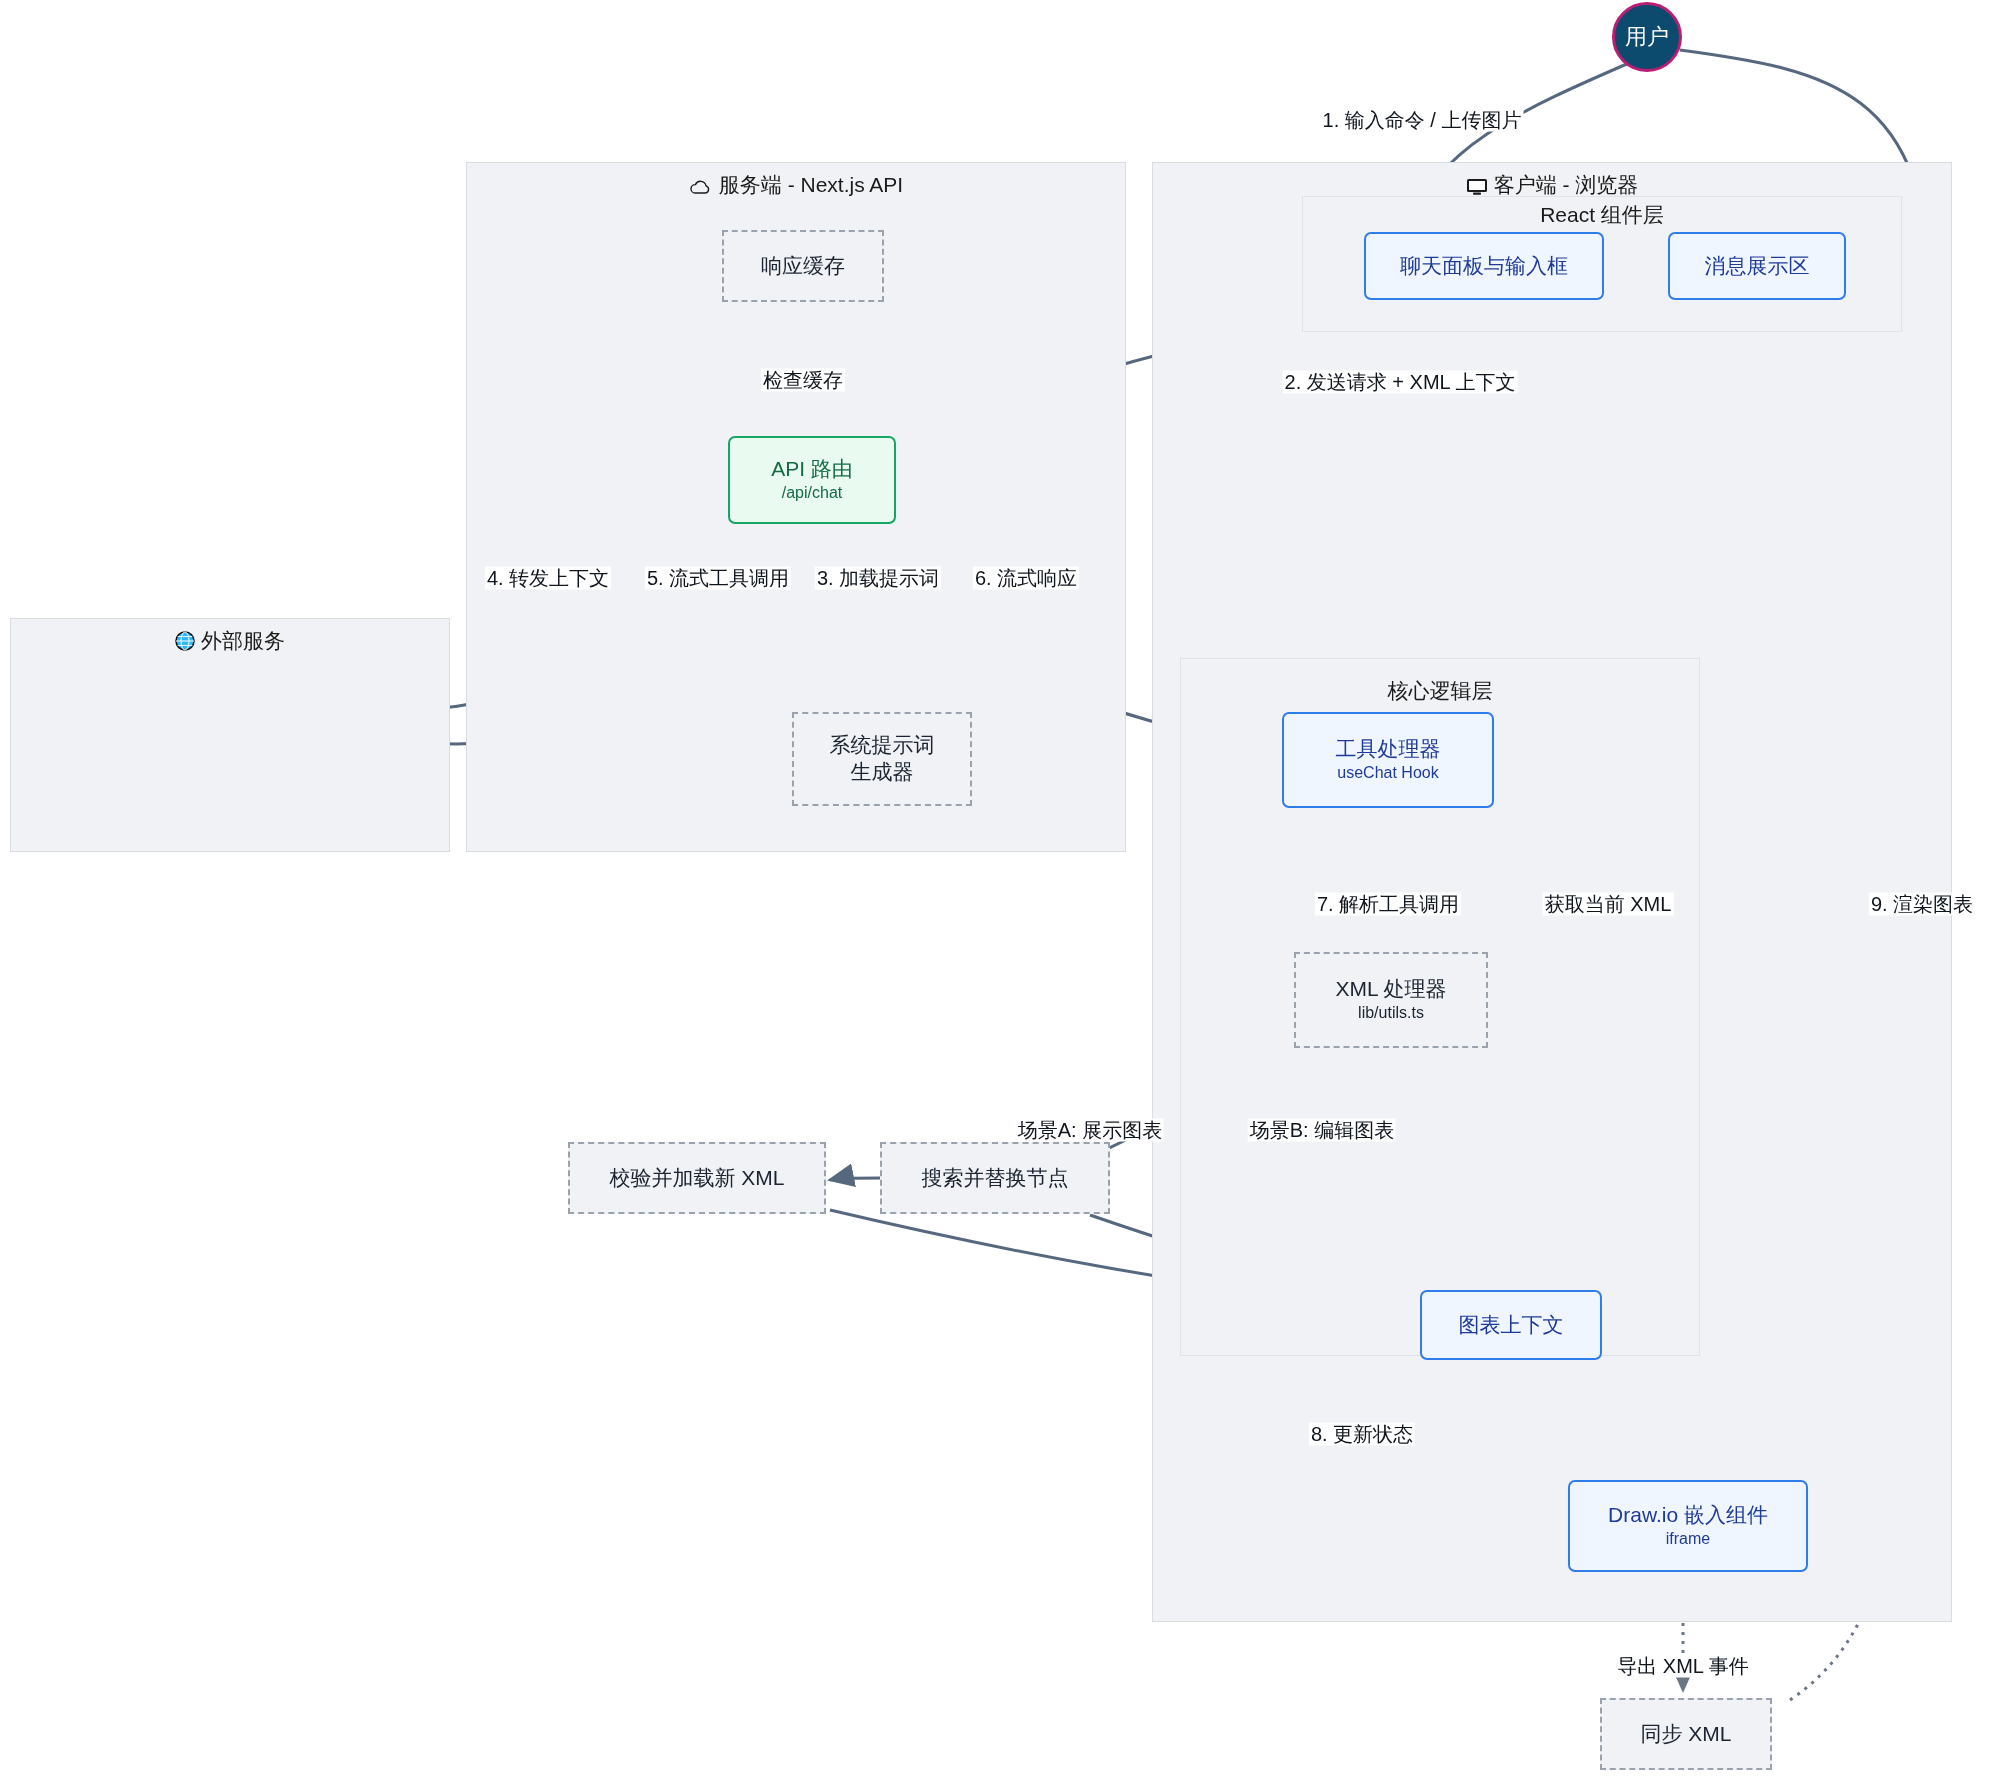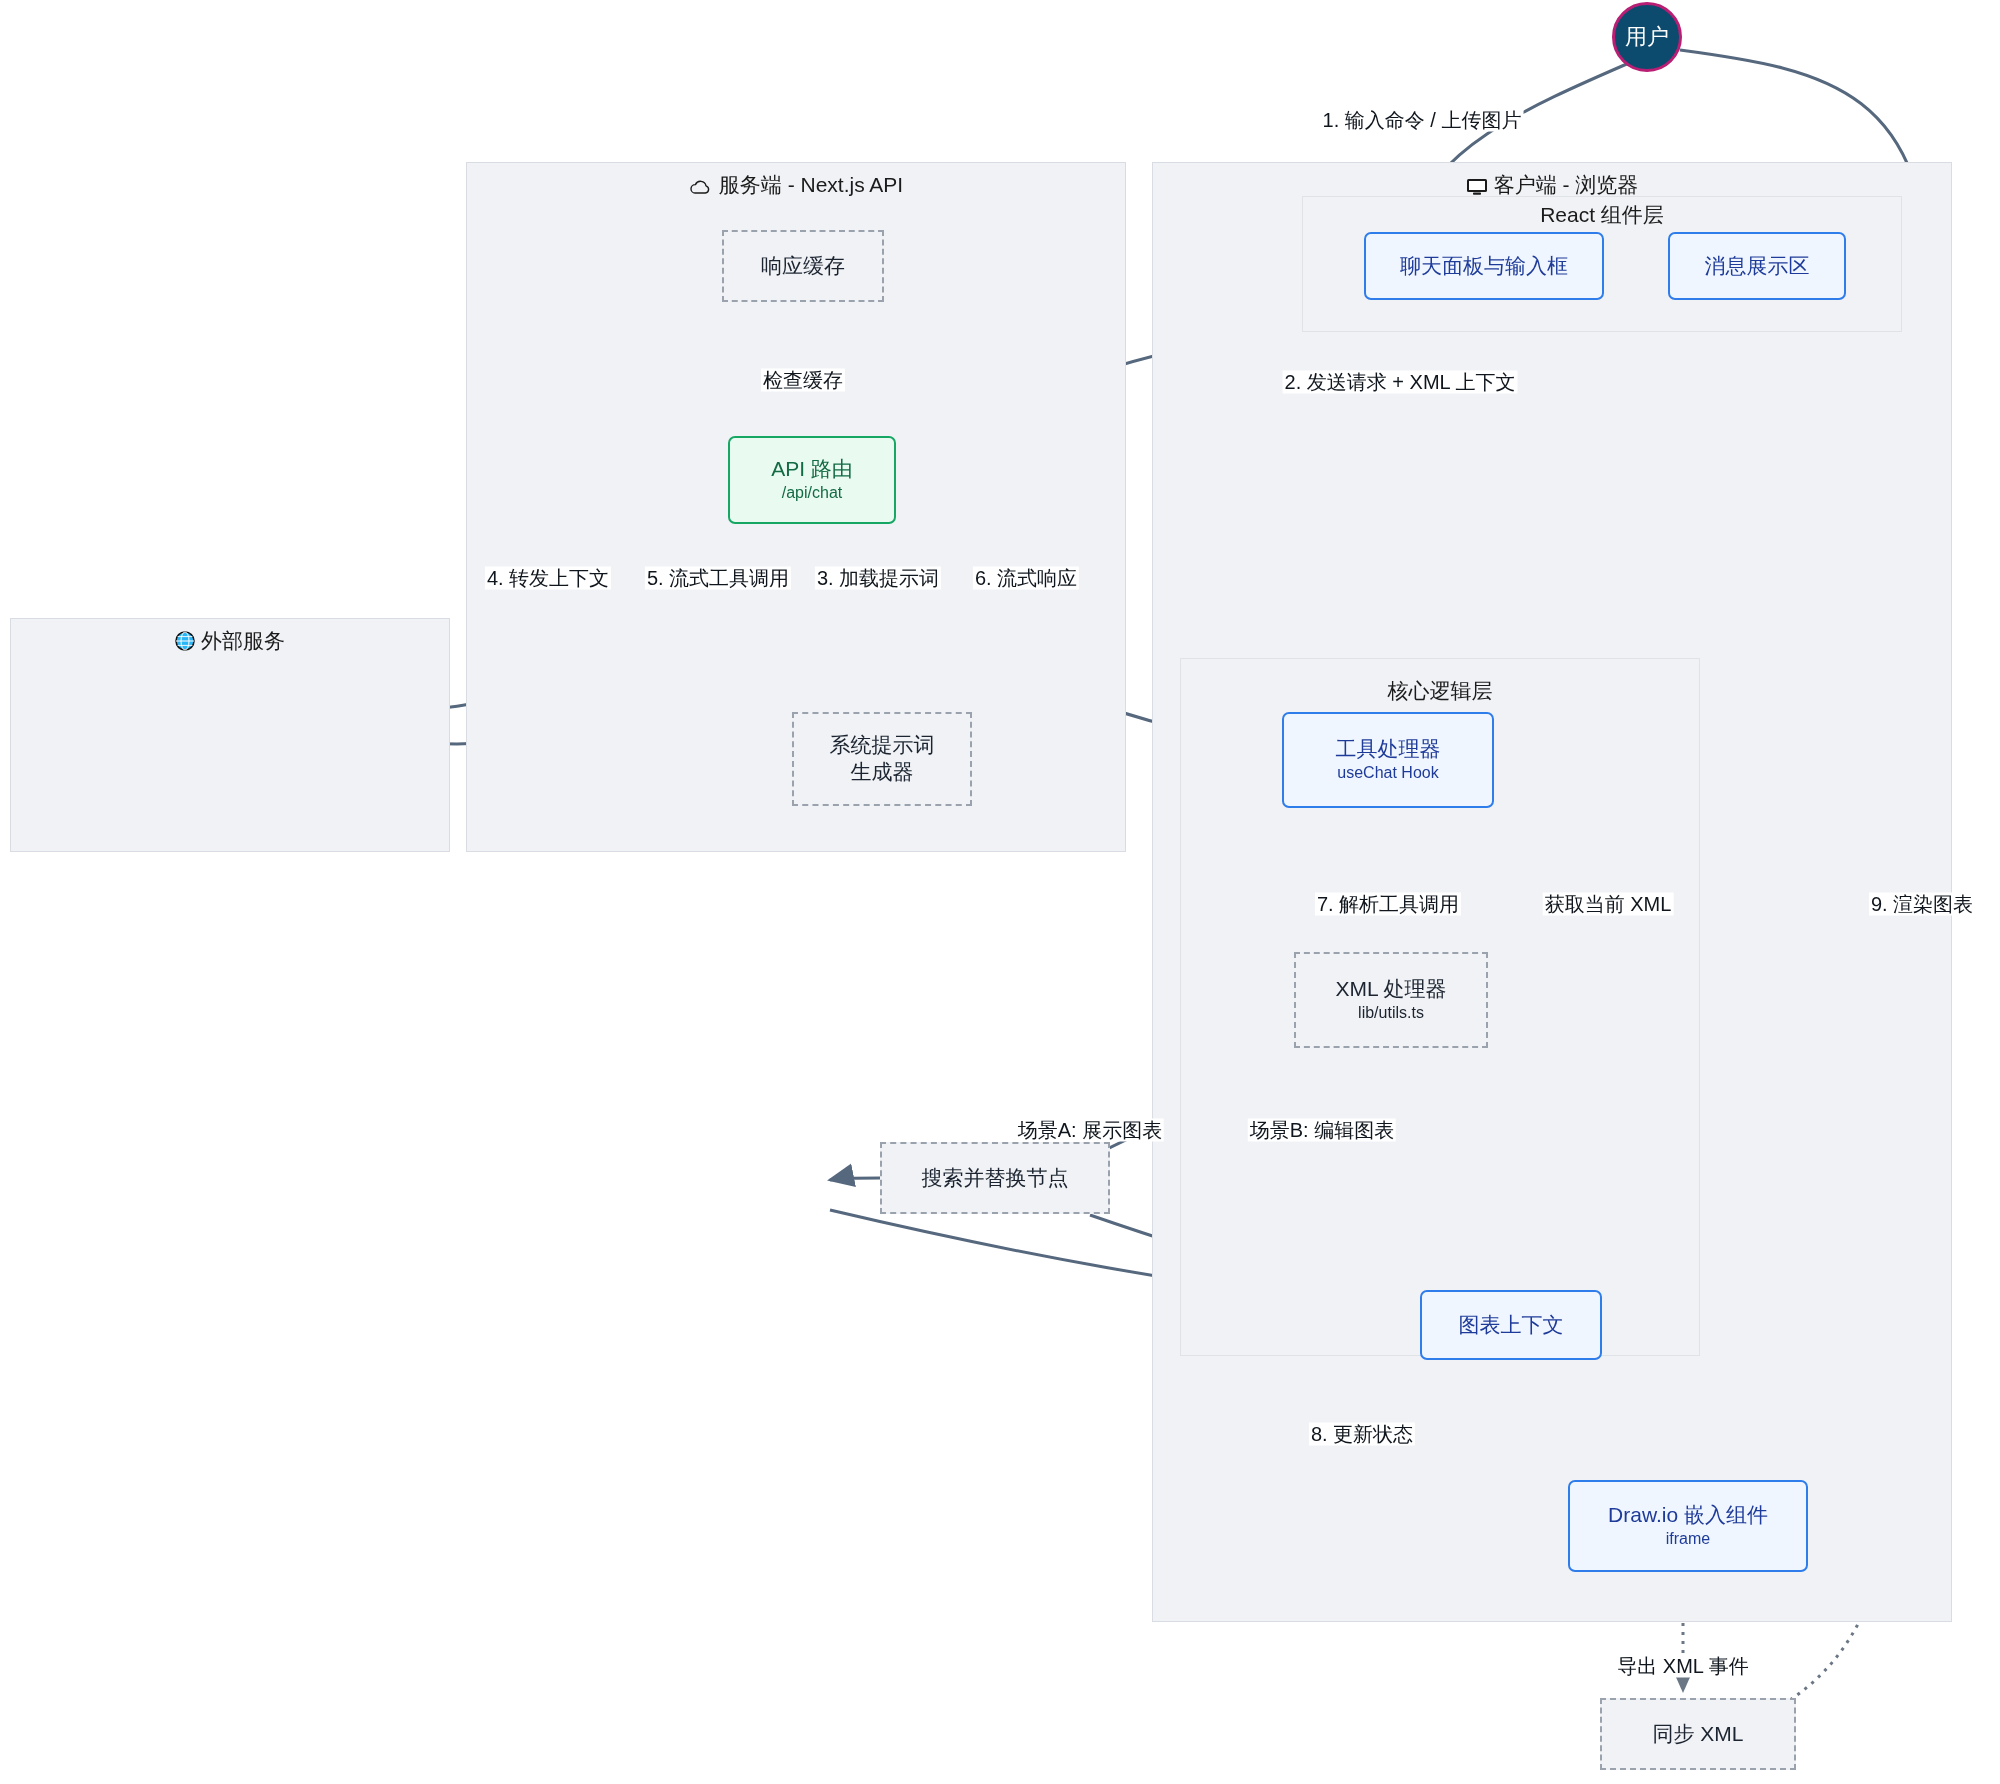--- a/index.html
+++ b/index.html
@@ -246,35 +246,38 @@
   <div class="node blue" style="left:1282px; top:712px; width:212px; height:96px;">
     <span>工具处理器</span>
     <span class="l2">useChat Hook</span>
   </div>
 
   <div class="node dashed-light" style="left:1294px; top:952px; width:194px; height:96px;">
     <span>XML 处理器</span>
     <span class="l2">lib/utils.ts</span>
   </div>
 
+  <div class="node dashed-light" style="left:568px; top:1142px; width:258px; height:72px;">
+    <span>校验并加载新 XML</span>
+  </div>
 
   <div class="node dashed-light" style="left:880px; top:1142px; width:230px; height:72px;">
     <span>搜索并替换节点</span>
   </div>
 
   <div class="node blue" style="left:1420px; top:1290px; width:182px; height:70px;">
     <span>图表上下文</span>
   </div>
 
   <div class="node blue" style="left:1568px; top:1480px; width:240px; height:92px;">
     <span>Draw.io 嵌入组件</span>
     <span class="l2">iframe</span>
   </div>
 
-  <div class="node dashed-light" style="left:1600px; top:1698px; width:196px; height:72px;">
+  <div class="node dashed-light" style="left:1600px; top:1698px; width:172px; height:72px;">
     <span>同步 XML</span>
   </div>
 
   <div class="elabel" style="left:1422px; top:120px;">1. 输入命令 / 上传图片</div>
   <div class="elabel" style="left:1400px; top:382px;">2. 发送请求 + XML 上下文</div>
   <div class="elabel" style="left:803px; top:380px;">检查缓存</div>
   <div class="elabel" style="left:548px; top:578px;">4. 转发上下文</div>
   <div class="elabel" style="left:718px; top:578px;">5. 流式工具调用</div>
   <div class="elabel" style="left:878px; top:578px;">3. 加载提示词</div>
   <div class="elabel" style="left:1026px; top:578px;">6. 流式响应</div>

